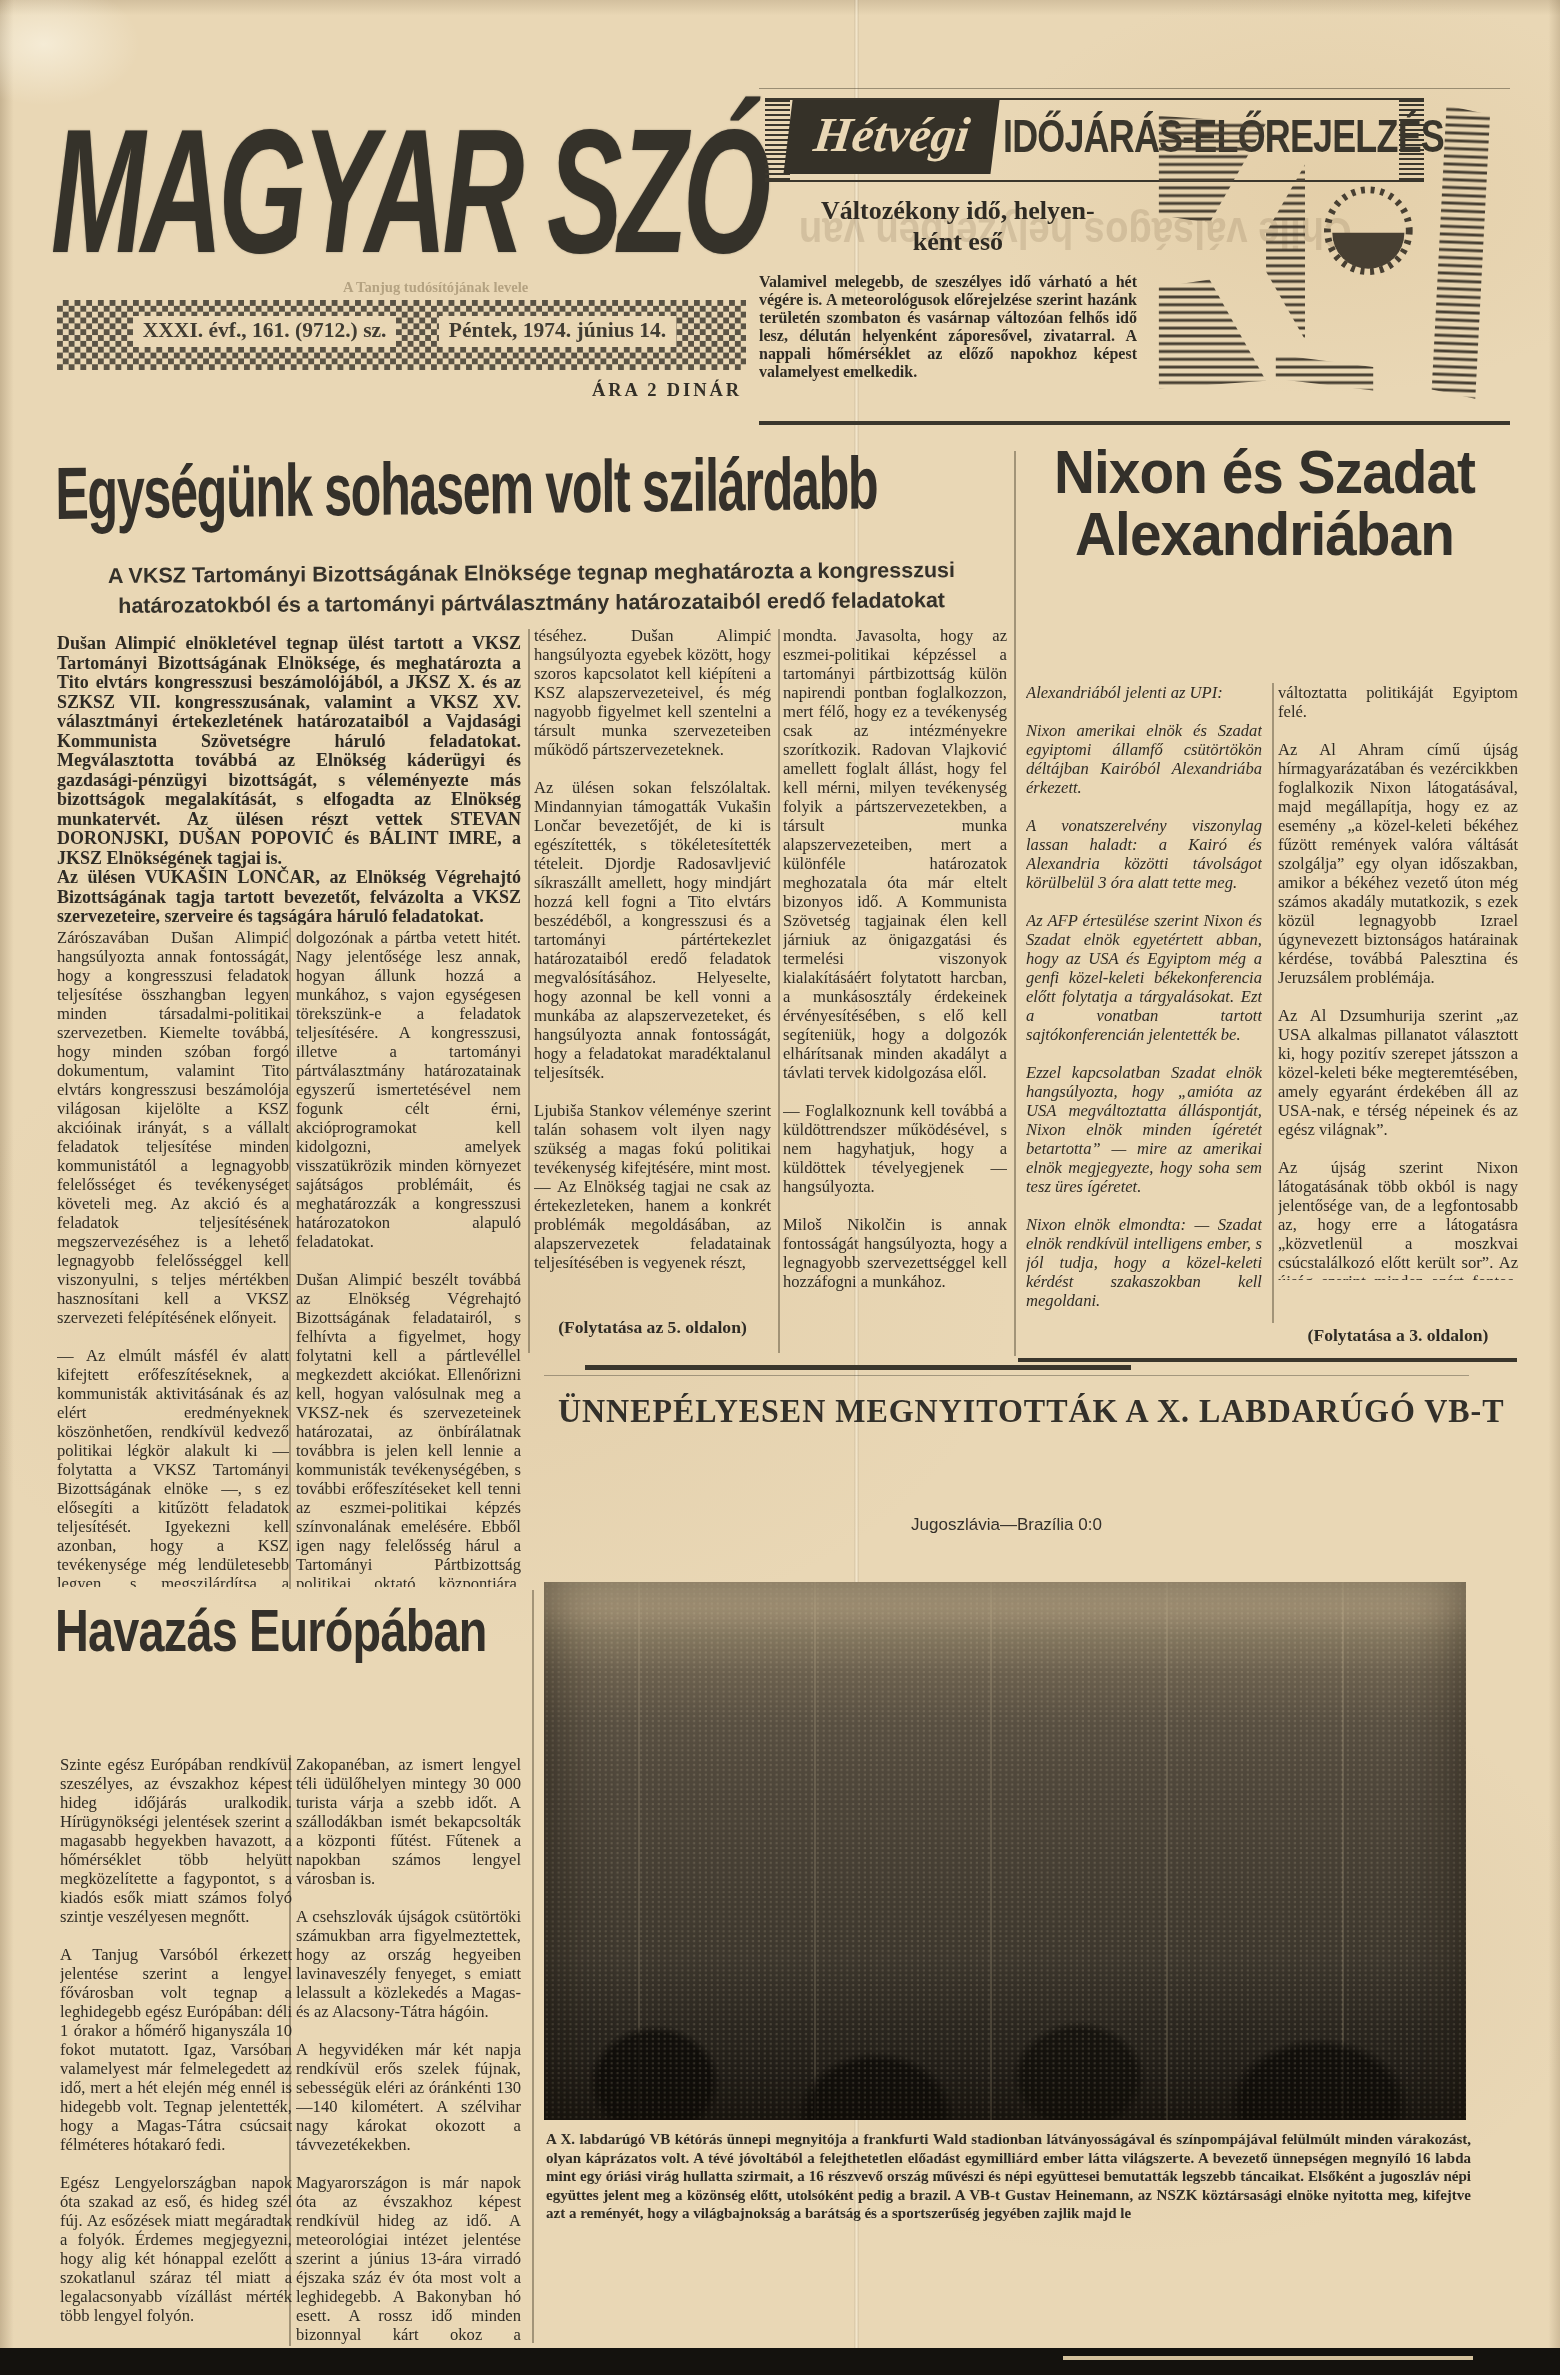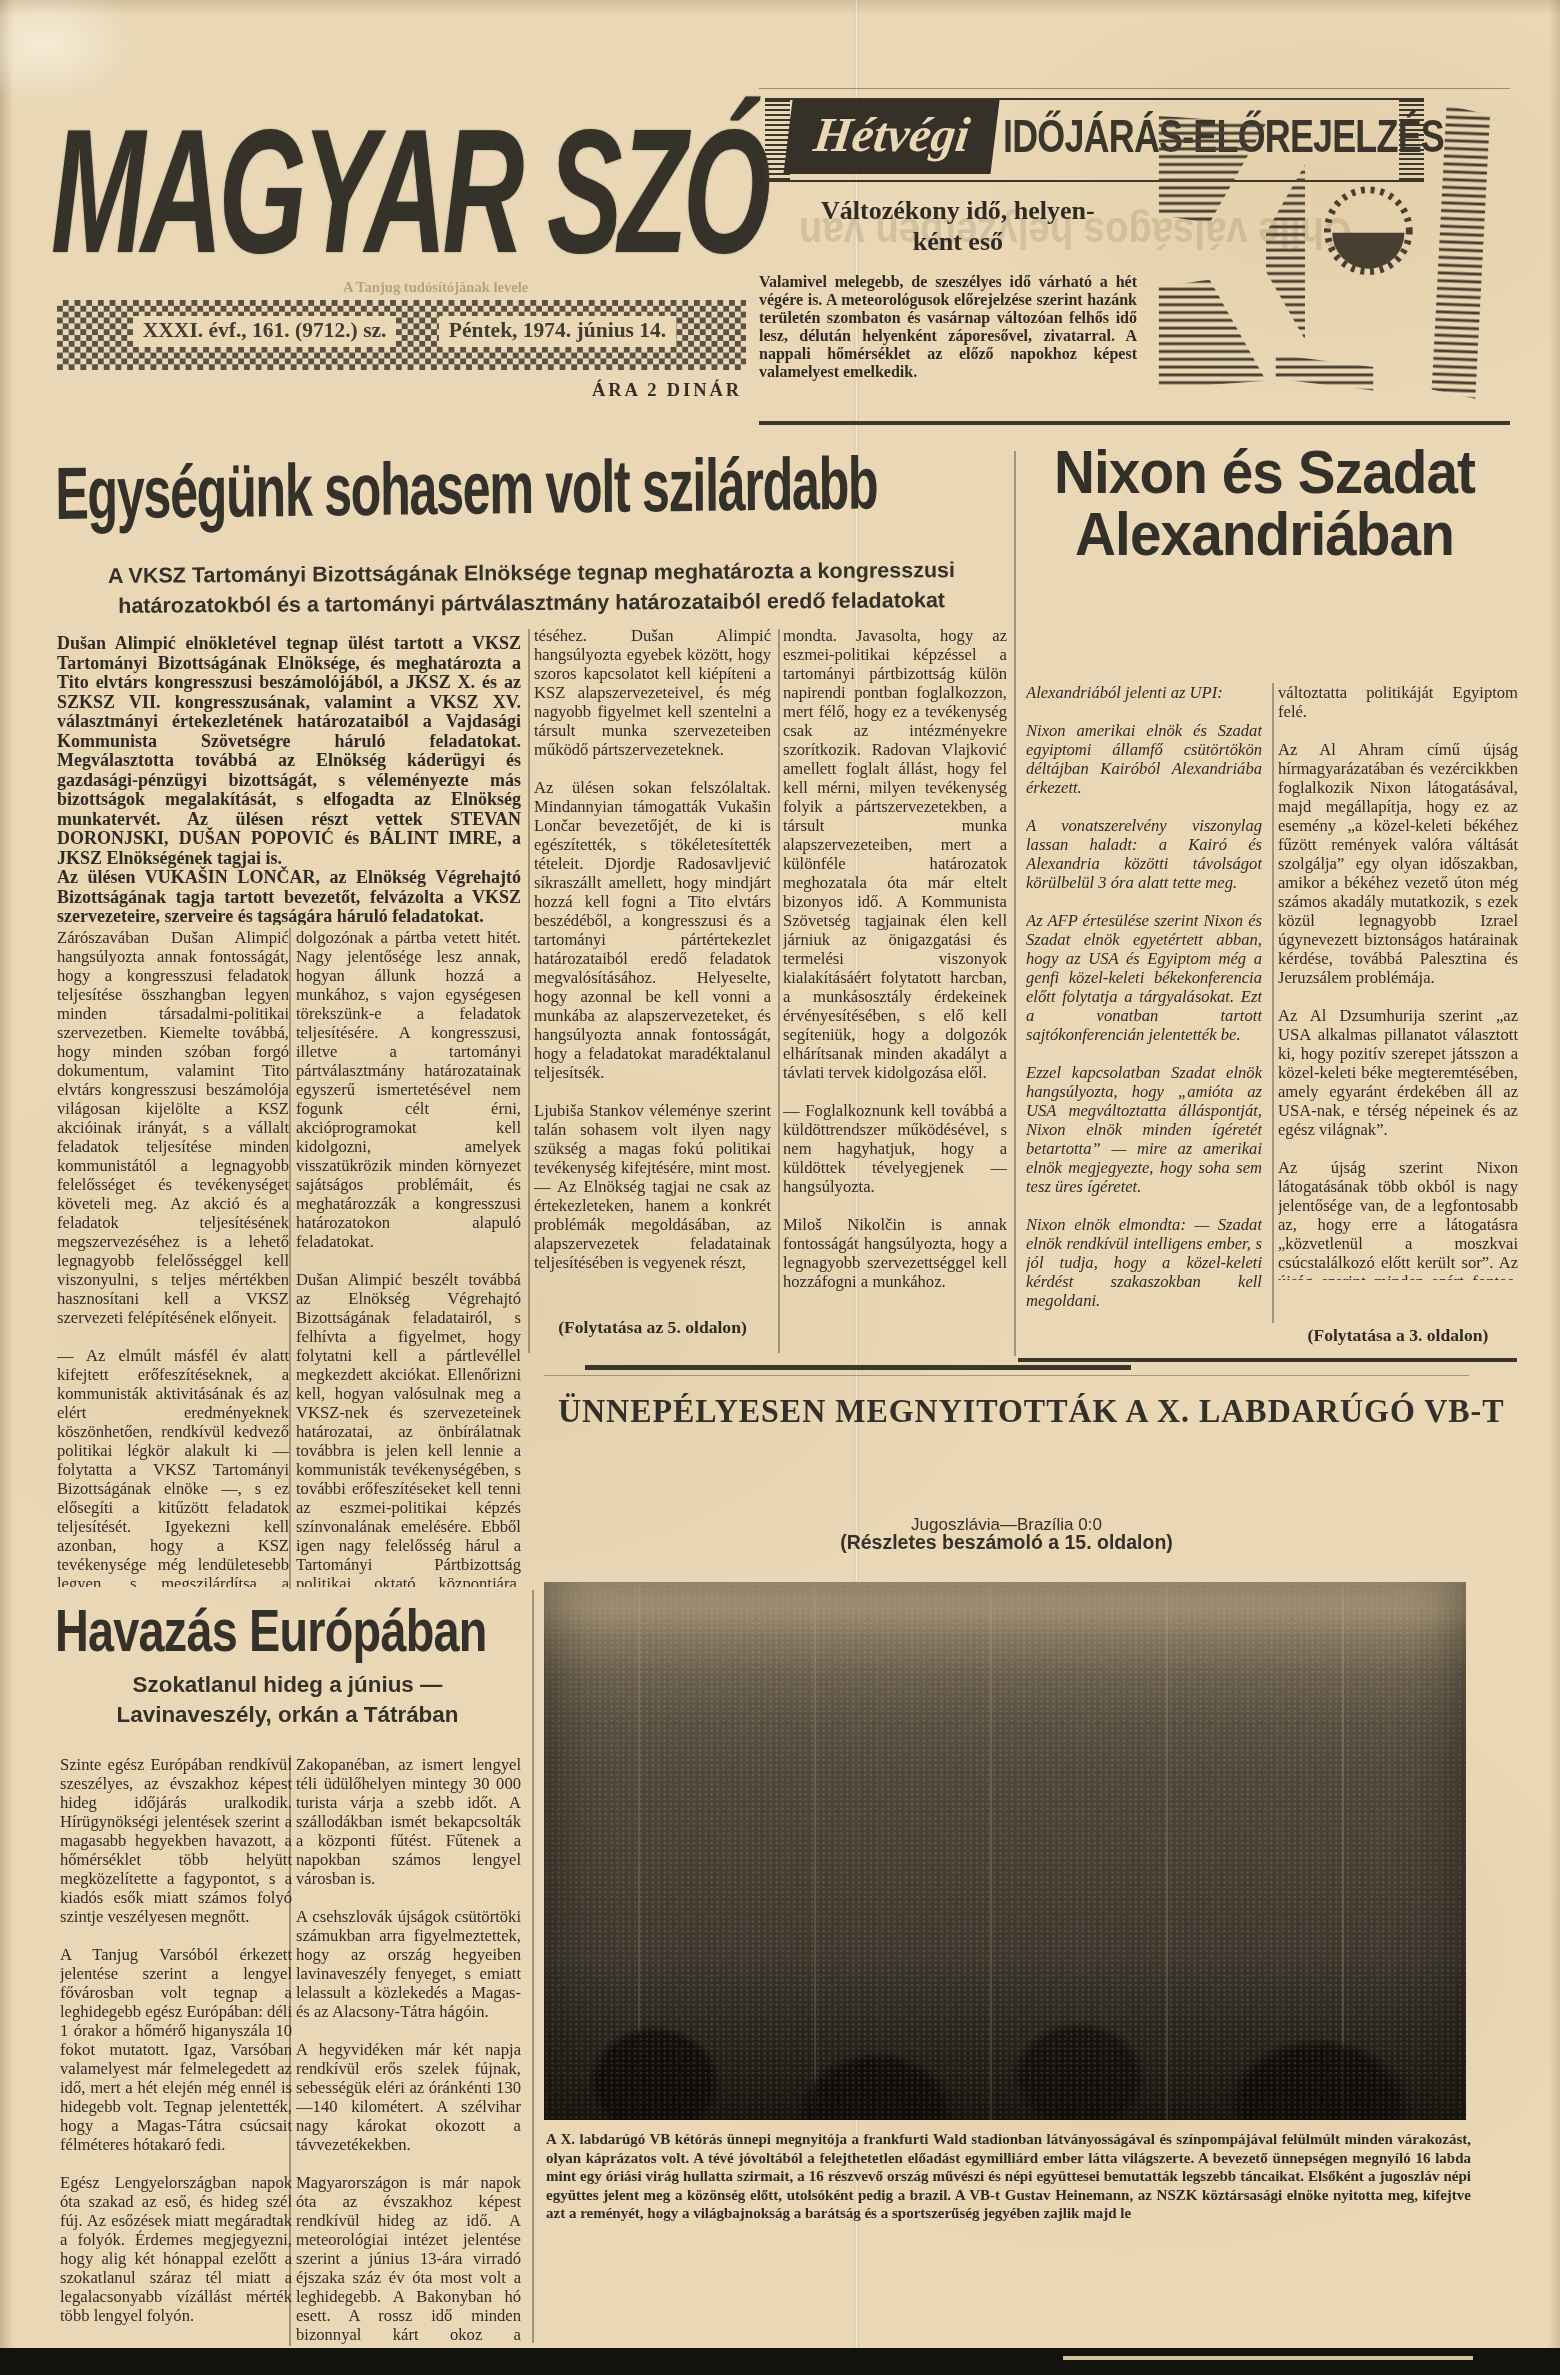--- a/index.html
+++ b/index.html
@@ -230,26 +230,24 @@
   <div class="vr" style="left:1272px;top:683px;height:640px;"></div>
   <div class="vr" style="left:289px;top:1755px;height:591px;"></div>
   <div class="vr" style="left:532px;top:1590px;height:753px;"></div>
 
   <div class="hr" style="left:1018px;top:1358px;width:499px;height:3.9px;"></div>
   <div class="hr" style="left:585px;top:1365px;width:546px;height:4.9px;"></div>
   <div class="hr" style="left:544px;top:1375px;width:925px;height:1px;opacity:.4;"></div>
 
   <div class="abs fb-head">ÜNNEPÉLYESEN MEGNYITOTTÁK A X. LABDARÚGÓ VB-T</div>
   <div class="abs fb-score">Jugoszlávia—Brazília 0:0</div>
-  <div class="abs fb-note">(Részletes beszámoló a 15. oldalon)</div>
   <div class="abs photo"></div>
   <div class="abs caption just">A X. labdarúgó VB kétórás ünnepi megnyitója a frankfurti Wald stadionban látványosságával és színpompájával felülmúlt minden várakozást, olyan káprázatos volt. A tévé jóvoltából a felejthetetlen előadást egymilliárd ember látta világszerte. A bevezető ünnepségen megnyíló 16 labda mint egy óriási virág hullatta szirmait, a 16 részvevő ország művészi és népi együttesei bemutatták legszebb táncaikat. Elsőként a jugoszláv népi együttes jelent meg a közönség előtt, utolsóként pedig a brazil. A VB-t Gustav Heinemann, az NSZK köztársasági elnöke nyitotta meg, kifejtve azt a reményét, hogy a világbajnokság a barátság és a sportszerűség jegyében zajlik majd le</div>
 
   <div class="abs h-snow">Havazás Európában</div>
-  <div class="abs sub-snow">Szokatlanul hideg a június — Lavinaveszély, orkán a Tátrában</div>
   <div class="abs bodycol just pre clip s1">Szinte egész Európában rendkívül szeszélyes, az évszakhoz képest hideg időjárás uralkodik. Hírügynökségi jelentések szerint a magasabb hegyekben havazott, a hőmérséklet több helyütt megközelítette a fagypontot, s a kiadós esők miatt számos folyó szintje veszélyesen megnőtt.
 
 A Tanjug Varsóból érkezett jelentése szerint a lengyel fővárosban volt tegnap a leghidegebb egész Európában: déli 1 órakor a hőmérő higanyszála 10 fokot mutatott. Igaz, Varsóban valamelyest már felmelegedett az idő, mert a hét elején még ennél is hidegebb volt. Tegnap jelentették, hogy a Magas-Tátra csúcsait félméteres hótakaró fedi.
 
 Egész Lengyelországban napok óta szakad az eső, és hideg szél fúj. Az esőzések miatt megáradtak a folyók. Érdemes megjegyezni, hogy alig két hónappal ezelőtt a szokatlanul száraz tél miatt a legalacsonyabb vízállást mérték több lengyel folyón.</div>
   <div class="abs bodycol just pre clip s2">Zakopanéban, az ismert lengyel téli üdülőhelyen mintegy 30 000 turista várja a szebb időt. A szállodákban ismét bekapcsolták a központi fűtést. Fűtenek a napokban számos lengyel városban is.
 
 A csehszlovák újságok csütörtöki számukban arra figyelmeztettek, hogy az ország hegyeiben lavinaveszély fenyeget, s emiatt lelassult a közlekedés a Magas- és az Alacsony-Tátra hágóin.
 
 A hegyvidéken már két napja rendkívül erős szelek fújnak, sebességük eléri az óránkénti 130—140 kilométert. A szélvihar nagy károkat okozott a távvezetékekben.

